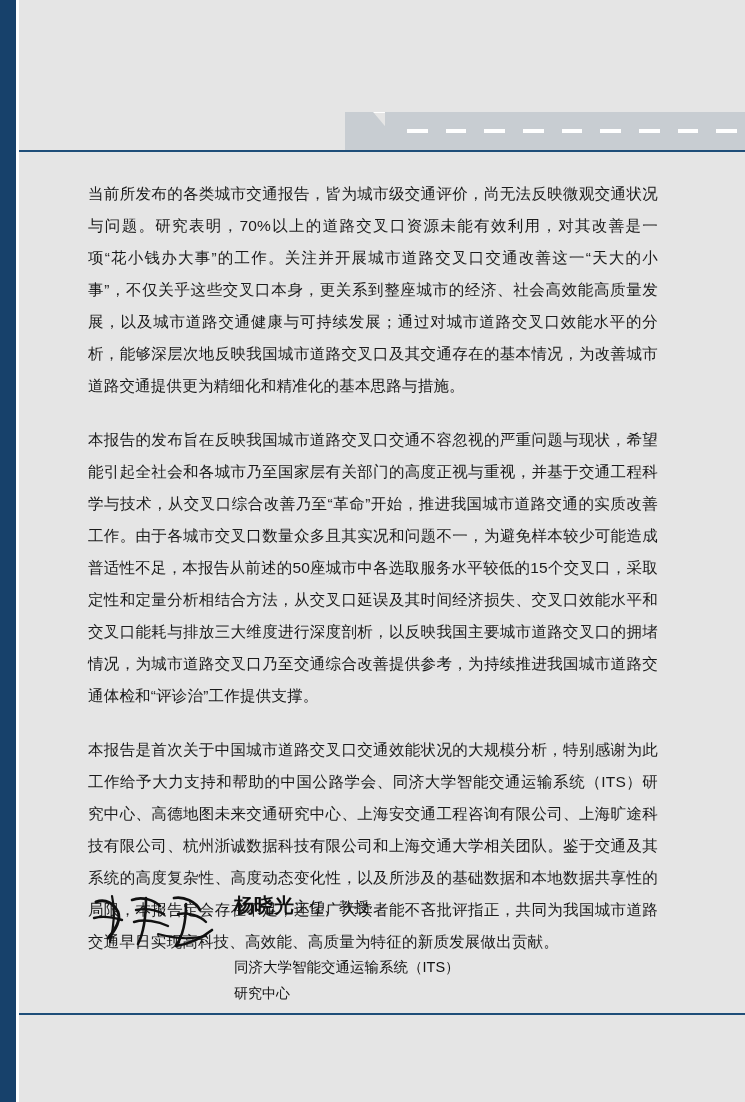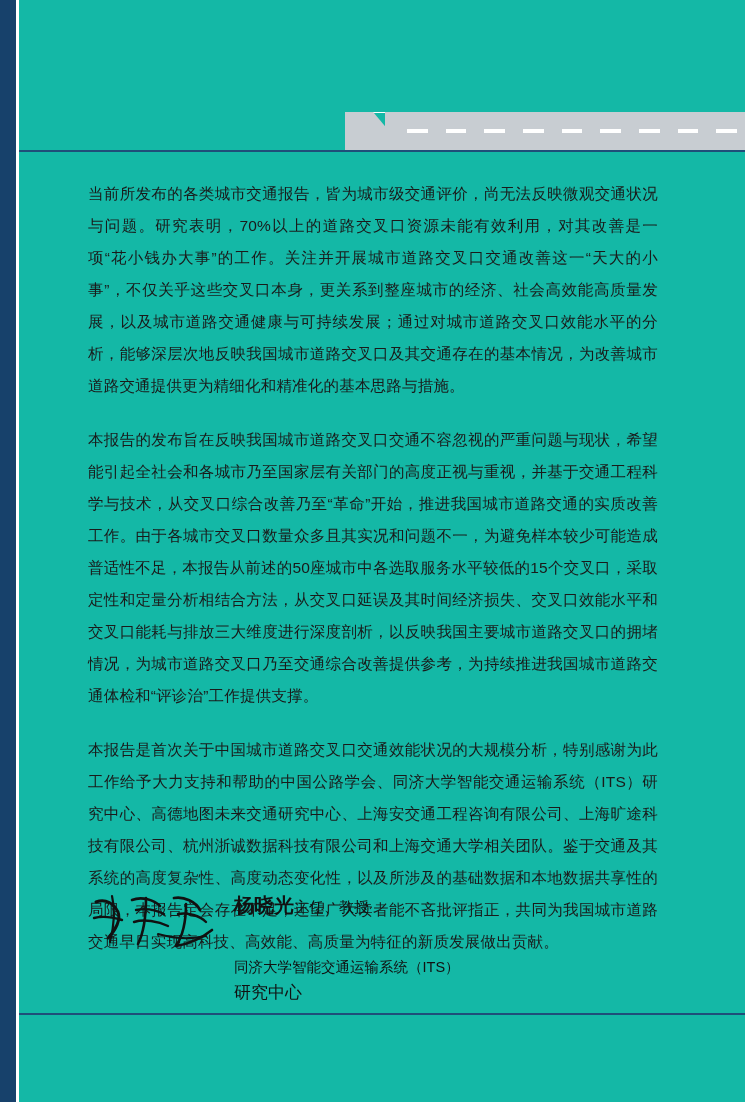--- a/index.html
+++ b/index.html
@@ -12,21 +12,21 @@
     background: #ffffff;
     font-family: "Liberation Sans", sans-serif;
     position: relative;
     overflow: hidden;
   }
 
   
   .page {
     position: absolute;
     inset: 0;
-    background: #14b8a6;
+    background: #e5e5e5;
   }
   .edge-left {
     position: absolute;
     left: 0;
     top: 0;
     width: 16px;
     height: 1102px;
     background: #17416b;
   }
   .edge-left-inner {
@@ -157,21 +157,21 @@
     color: #111111;
     margin-right: 0;
   }
   .sign-line2 {
     font-size: 14.5px;
     color: #111111;
     line-height: 26px;
     margin-top: 34px;
   }
   .sign-line3 {
-    font-size: 17px;
+    font-size: 14px;
     color: #111111;
     line-height: 26px;
   }
 </style>
 </head>
 <body>
 
 <div class="page">
 
   <div class="edge-left"></div>

